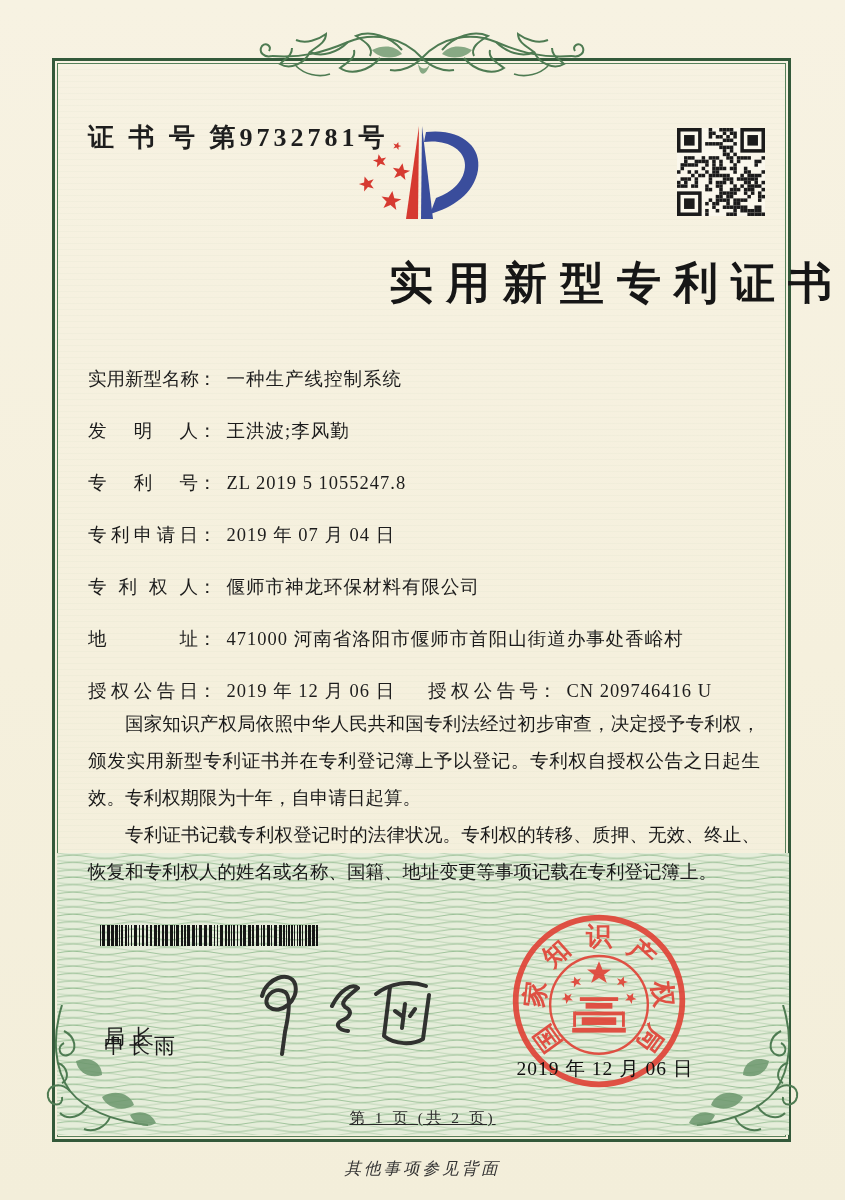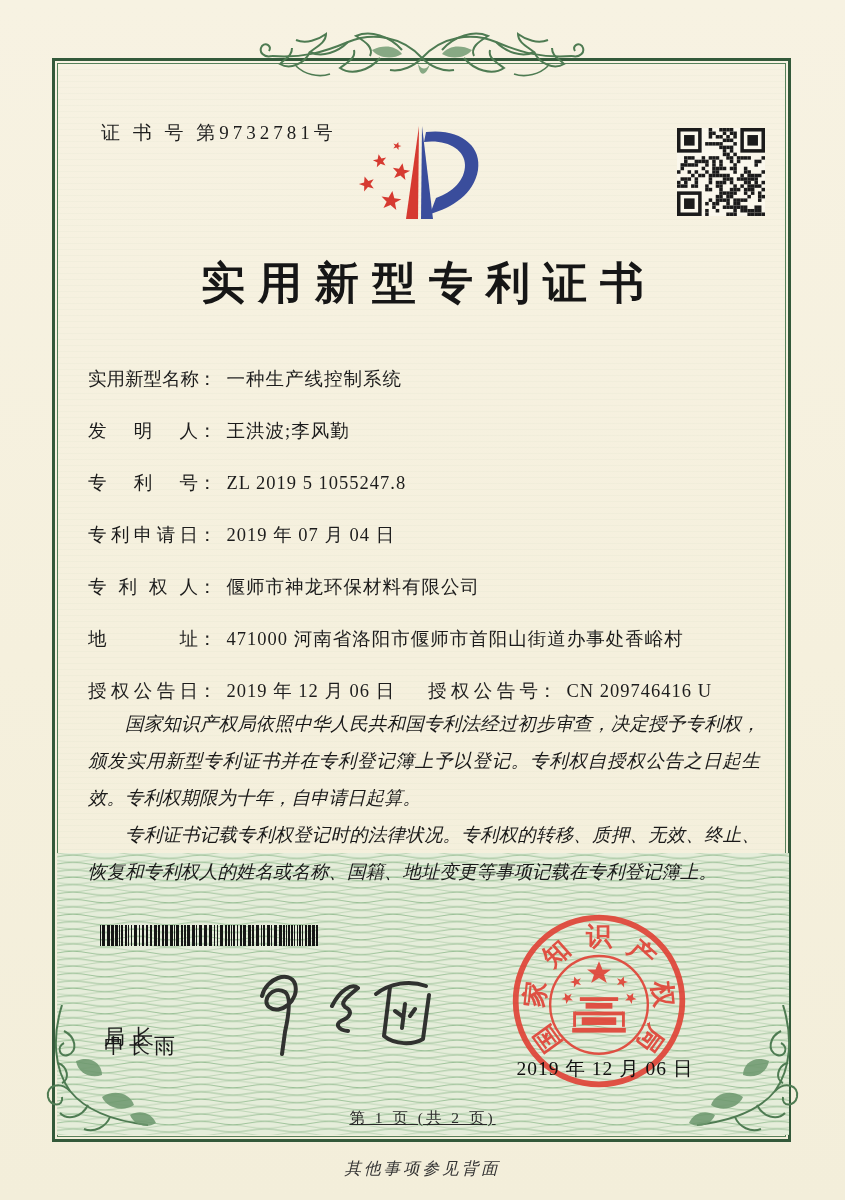--- a/index.html
+++ b/index.html
@@ -8,35 +8,35 @@
   .page{position:absolute;left:0;top:0;width:845px;height:1200px;
         background:linear-gradient(180deg,#f7f2e2 0%,#f5f0dd 55%,#f3eeda 100%);}
   
   .frame{position:absolute;left:52px;top:58px;width:733px;height:1078px;
          border:3px solid #33593a;}
   .frame-inner{position:absolute;inset:2px;border:1px solid #55815a;}
   .paper-tex{position:absolute;left:58px;top:64px;width:727px;height:1068px;
          background:repeating-linear-gradient(0deg,rgba(150,175,145,.05) 0 1px,transparent 1px 6px);}
   .waves{position:absolute;left:57px;top:853px;width:732px;height:282px;}
   
-  .cert-no{position:absolute;left:101px;top:120px;font-size:19px;letter-spacing:4px;color:#1e1e1e;}
+  .cert-no{position:absolute;left:88px;top:120px;font-size:26px;letter-spacing:4px;color:#1e1e1e;font-weight:bold;}
   .logo{position:absolute;left:340px;top:120px;width:150px;height:108px;}
   .qr{position:absolute;left:677px;top:128px;width:88px;height:88px;background:#faf7ec;}
-  .title{position:absolute;left:0;top:254px;width:845px;text-align:center;
+  .title{position:absolute;left:0;top:254px;width:845px;text-align:right;
          font-size:44px;font-weight:700;letter-spacing:13px;text-indent:13px;color:#161616;}
   
   .row{position:absolute;left:88px;width:680px;height:30px;font-size:18.5px;color:#1c1c1c;white-space:nowrap;}
   .flabel{display:inline-flex;justify-content:space-between;width:110px;vertical-align:top;}
   .flabel i{font-style:normal;}
   .colon{margin-right:10px;}
   .fval{letter-spacing:1px;}
   .pair2{position:absolute;left:340px;top:0;}
   
   .body-text{position:absolute;left:88px;top:706px;width:672px;font-size:18.5px;
-             line-height:37px;text-align:justify;color:#191919;font-style:italic;}
+             line-height:37px;text-align:justify;color:#191919;}
   .body-text p{margin:0;text-indent:2em;}
   
   .barcode{position:absolute;left:100px;top:925px;width:220px;height:21px;}
   .signer-title{position:absolute;left:104px;top:988px;font-size:21px;letter-spacing:8px;color:#1a1a1a;margin-top:35px;}
   .signer-name{position:absolute;left:104px;top:1032px;font-size:21px;letter-spacing:4px;color:#1a1a1a;}
   .signature{position:absolute;left:238px;top:952px;width:205px;height:115px;}
   .seal{position:absolute;left:508px;top:910px;width:182px;height:182px;opacity:.92;}
   .seal-date{position:absolute;left:505px;top:1055px;width:200px;text-align:center;
              font-size:19.5px;color:#101010;letter-spacing:1px;}
   .page-footer{position:absolute;left:0;top:1108px;width:845px;text-align:center;

